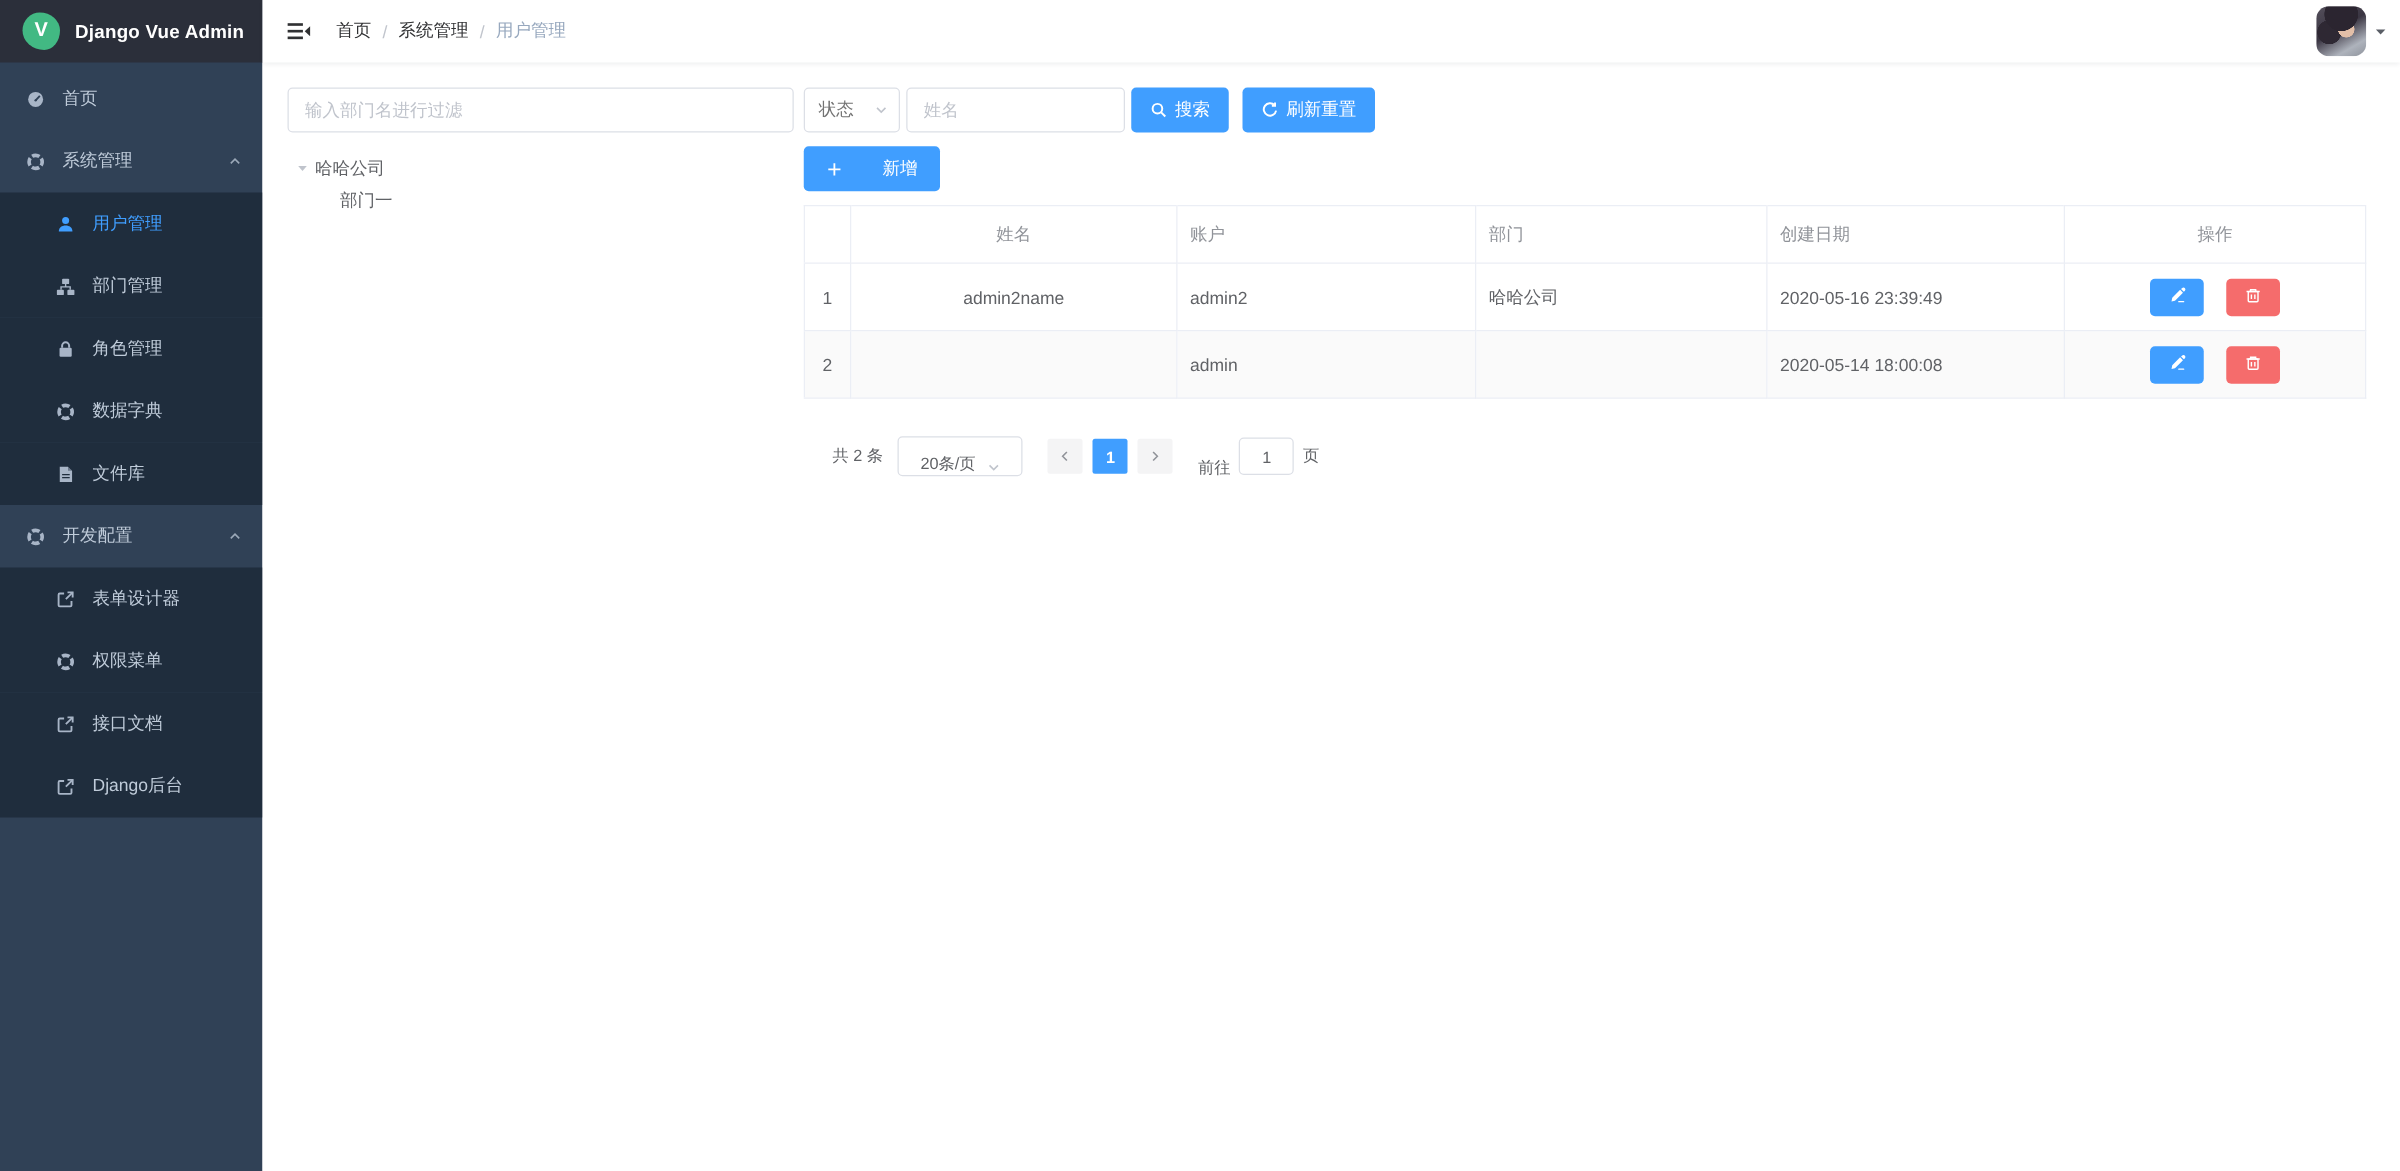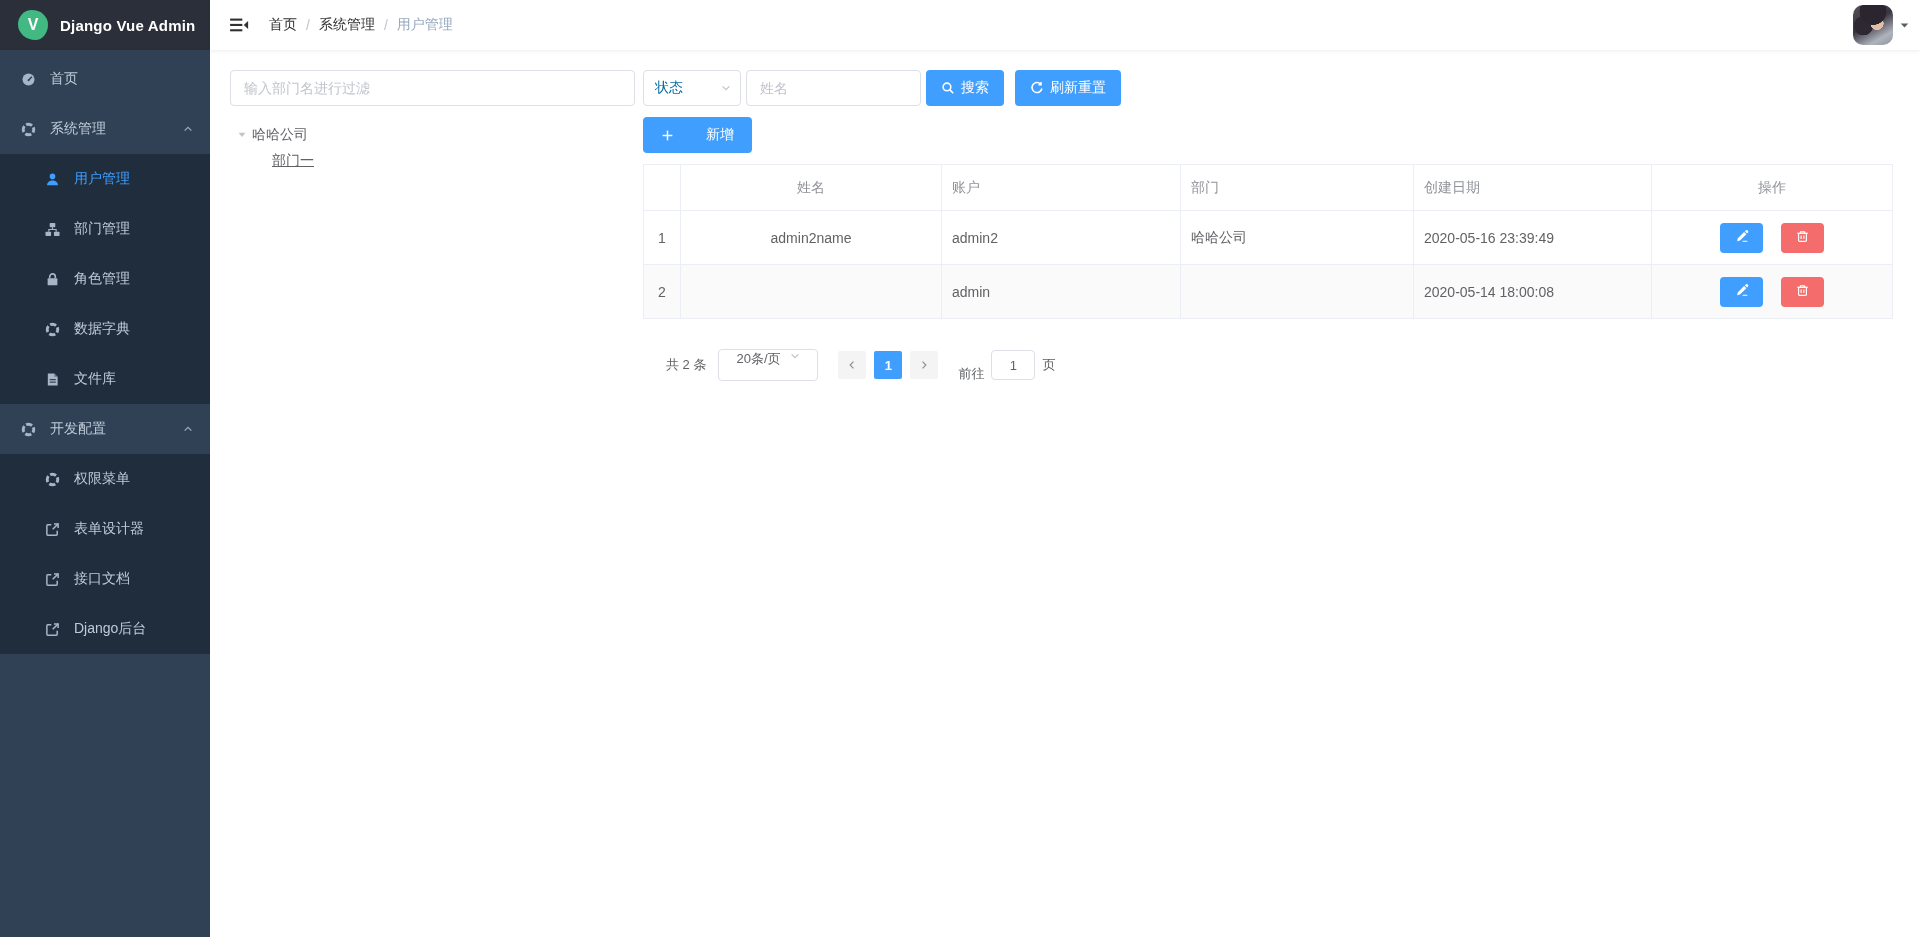--- a/index.html
+++ b/index.html
@@ -56,41 +56,41 @@
   
   .el-input {
     height:36px; border:1px solid #dcdfe6; border-radius:4px; padding:0 13px;
     font-size:14px; color:#c2410c; background:#fff; outline:none;
     font-family:"Liberation Sans","DejaVu Sans",sans-serif;
   }
   .el-input::placeholder { color:#c0c4cc; }
   .tree-filter { width:405px; }
   .name-input { width:175px; margin-right:5px; }
   .el-select {
-    width:98px; height:36px; border:1px solid #dcdfe6; border-radius:4px; background:#fff;
+    width:77px; height:36px; border:1px solid #dcdfe6; border-radius:4px; background:#fff;
     display:flex; align-items:center; justify-content:space-between; padding:0 8px 0 11px;
-    color:#0369a1; cursor:pointer; margin-right:5px; flex-shrink:0;
+    color:#737373; cursor:pointer; margin-right:5px; flex-shrink:0;
   }
   .sel-arrow { color:#c0c4cc; display:inline-flex; }
   .btn {
     display:inline-flex; align-items:center; justify-content:center; gap:6px;
     background:#409EFF; color:#fff; border:none; border-radius:4px;
     font-size:14px; height:36px; padding:0 15px; cursor:pointer;
     font-family:"Liberation Sans","DejaVu Sans",sans-serif; white-space:nowrap;
   }
   .btn .b-icon { display:inline-flex; }
   .btn-search { margin-right:11px; }
   .filter-row { display:flex; align-items:center; }
   .btn-add { margin-top:11px; padding:0 18px;gap:32px; }
 
   
   .tree { margin-top:16px; color:#606266; }
   .tree-node { height:26px; display:flex; align-items:center; cursor:pointer; }
   .tree-caret { width:20px; display:inline-flex; justify-content:center; color:#c0c4cc; margin-left:2px; flex-shrink:0; }
-  .tree-node.child { padding-left:42px;text-decoration:underline; }
+  .tree-node.child { padding-left:42px; }
 
   
   .el-table {
     border-collapse:collapse; table-layout:fixed; width:1250px; max-width:100%;
     margin-top:11px; background:#fff; font-size:14px;
     border-top:1px solid #ebeef5; border-left:1px solid #ebeef5;
   }
   .el-table th, .el-table td { border-right:1px solid #ebeef5; border-bottom:1px solid #ebeef5; padding:0 10px; overflow:hidden; white-space:nowrap; }
   .el-table th { height:46px; color:#909399; font-weight:400; text-align:left; }
   .el-table td { height:54px; color:#606266; }
@@ -100,21 +100,21 @@
     width:43px; height:30px; border:none; border-radius:4px; color:#fff; cursor:pointer;
     display:inline-flex; align-items:center; justify-content:center; vertical-align:middle;
   }
   .btn-mini.edit { background:#409EFF; margin-right:14px; }
   .btn-mini.del { background:#F56C6C; }
 
   
   .pagination { display:flex; align-items:center; margin-top:28px; padding-left:23px; color:#606266; font-size:13px; }
   .pg-size {
     width:100px; height:32px; border:1px solid #dcdfe6; border-radius:4px; background:#fff;
-    display:flex; align-items:flex-start; justify-content:center; gap:8px; color:#606266;
+    display:flex; align-items:flex-end; justify-content:center; gap:8px; color:#606266;
     cursor:pointer; margin-left:12px;
   }
   .pg-btns { display:flex; align-items:center; margin-left:16px; }
   .pg-btn {
     min-width:28px; height:28px; background:#f4f4f5; border:none; border-radius:2px;
     margin:0 4px; color:#909399; font-size:13px; cursor:pointer;
     display:inline-flex; align-items:center; justify-content:center;
     font-family:"Liberation Sans","DejaVu Sans",sans-serif;
   }
   .pg-btn.active { background:#409EFF; color:#fff; font-weight:700; }
@@ -222,36 +222,36 @@
           </span>
     <span class="mi-label">开发配置</span>
     <span class="mi-caret">
             <svg viewBox="0 0 16 16" width="12" height="12" fill="none" stroke="currentColor" stroke-width="1.7">
               <polyline points="3.5,10.2 8,5.8 12.5,10.2"></polyline>
             </svg>
           </span>
   </div>
         <div class="mi sub">
     <span class="mi-icon">
-            <svg viewBox="0 0 16 16" width="15" height="15">
-              <circle cx="8" cy="8" r="5.6" fill="none" stroke="currentColor" stroke-width="3.1" stroke-dasharray="6.6 2.2" stroke-dashoffset="3.3"></circle>
-            </svg>
-          </span>
-    <span class="mi-label">权限菜单</span>
-
-  </div>
-        <div class="mi sub">
-    <span class="mi-icon">
             <svg viewBox="0 0 16 16" width="15" height="15" fill="none" stroke="currentColor" stroke-width="1.6">
               <path d="M13 9.3V13a1 1 0 0 1-1 1H3a1 1 0 0 1-1-1V4a1 1 0 0 1 1-1h3.7"></path>
               <path d="M9.6 2H14v4.4"></path>
               <path d="M14 2 8.2 7.8"></path>
             </svg>
           </span>
     <span class="mi-label">表单设计器</span>
+
+  </div>
+        <div class="mi sub">
+    <span class="mi-icon">
+            <svg viewBox="0 0 16 16" width="15" height="15">
+              <circle cx="8" cy="8" r="5.6" fill="none" stroke="currentColor" stroke-width="3.1" stroke-dasharray="6.6 2.2" stroke-dashoffset="3.3"></circle>
+            </svg>
+          </span>
+    <span class="mi-label">权限菜单</span>
 
   </div>
         <div class="mi sub">
     <span class="mi-icon">
             <svg viewBox="0 0 16 16" width="15" height="15" fill="none" stroke="currentColor" stroke-width="1.6">
               <path d="M13 9.3V13a1 1 0 0 1-1 1H3a1 1 0 0 1-1-1V4a1 1 0 0 1 1-1h3.7"></path>
               <path d="M9.6 2H14v4.4"></path>
               <path d="M14 2 8.2 7.8"></path>
             </svg>
           </span>

